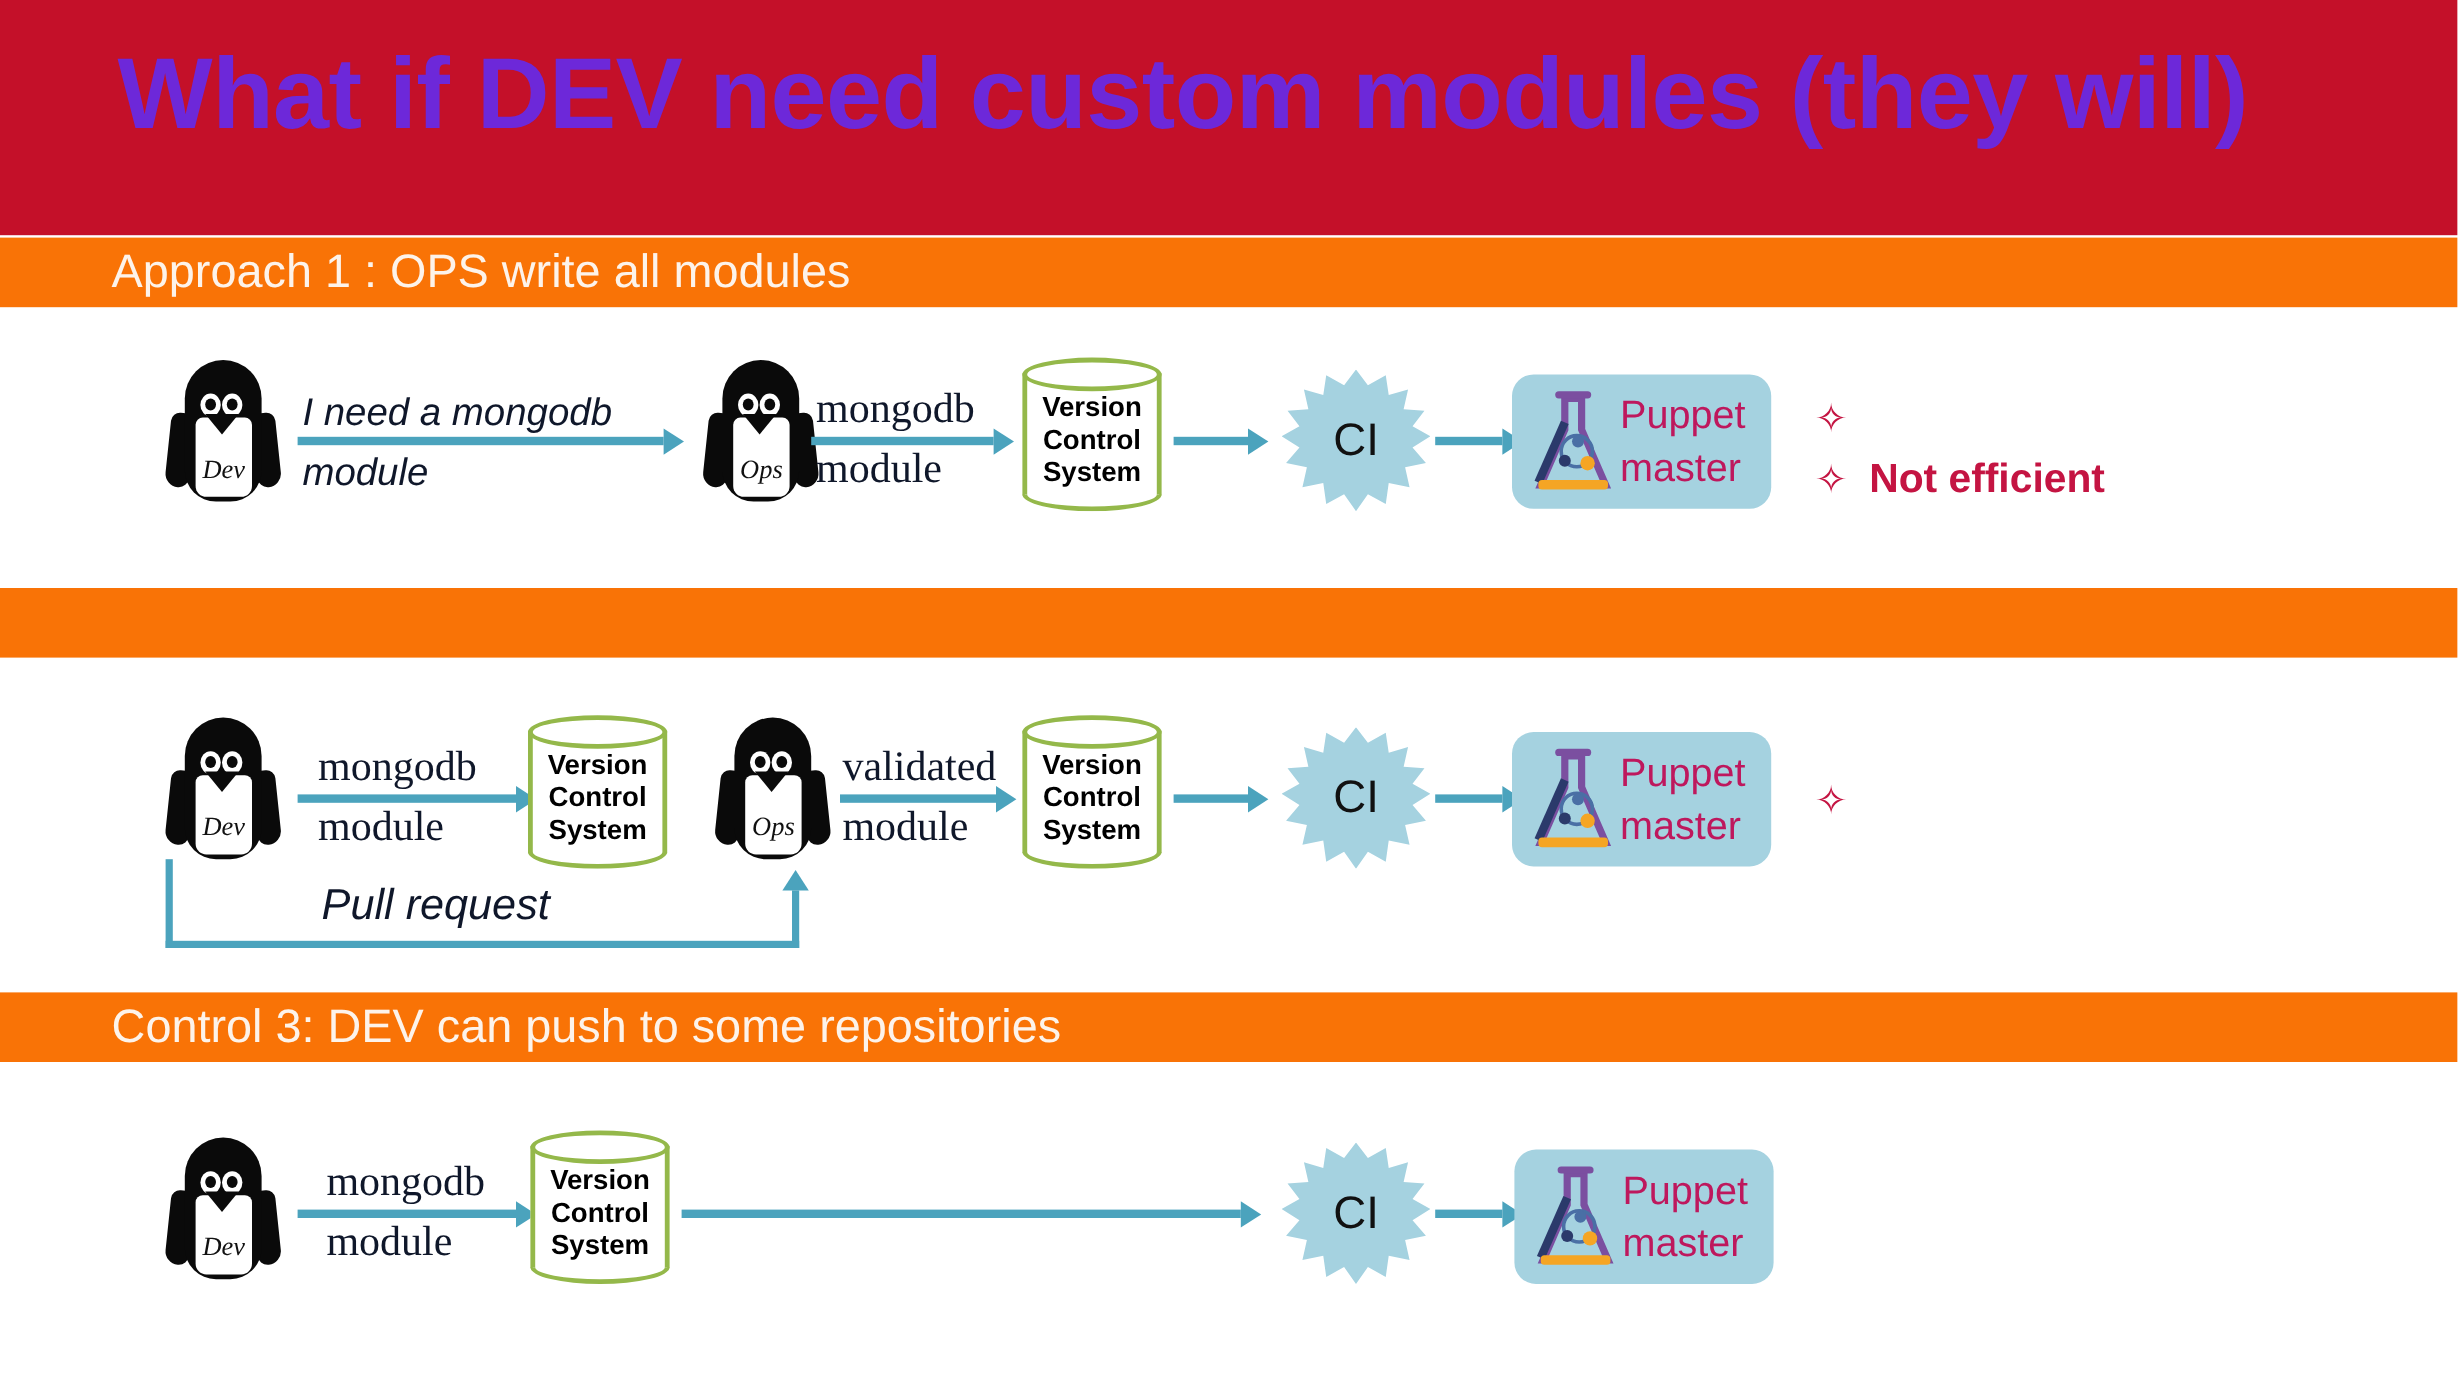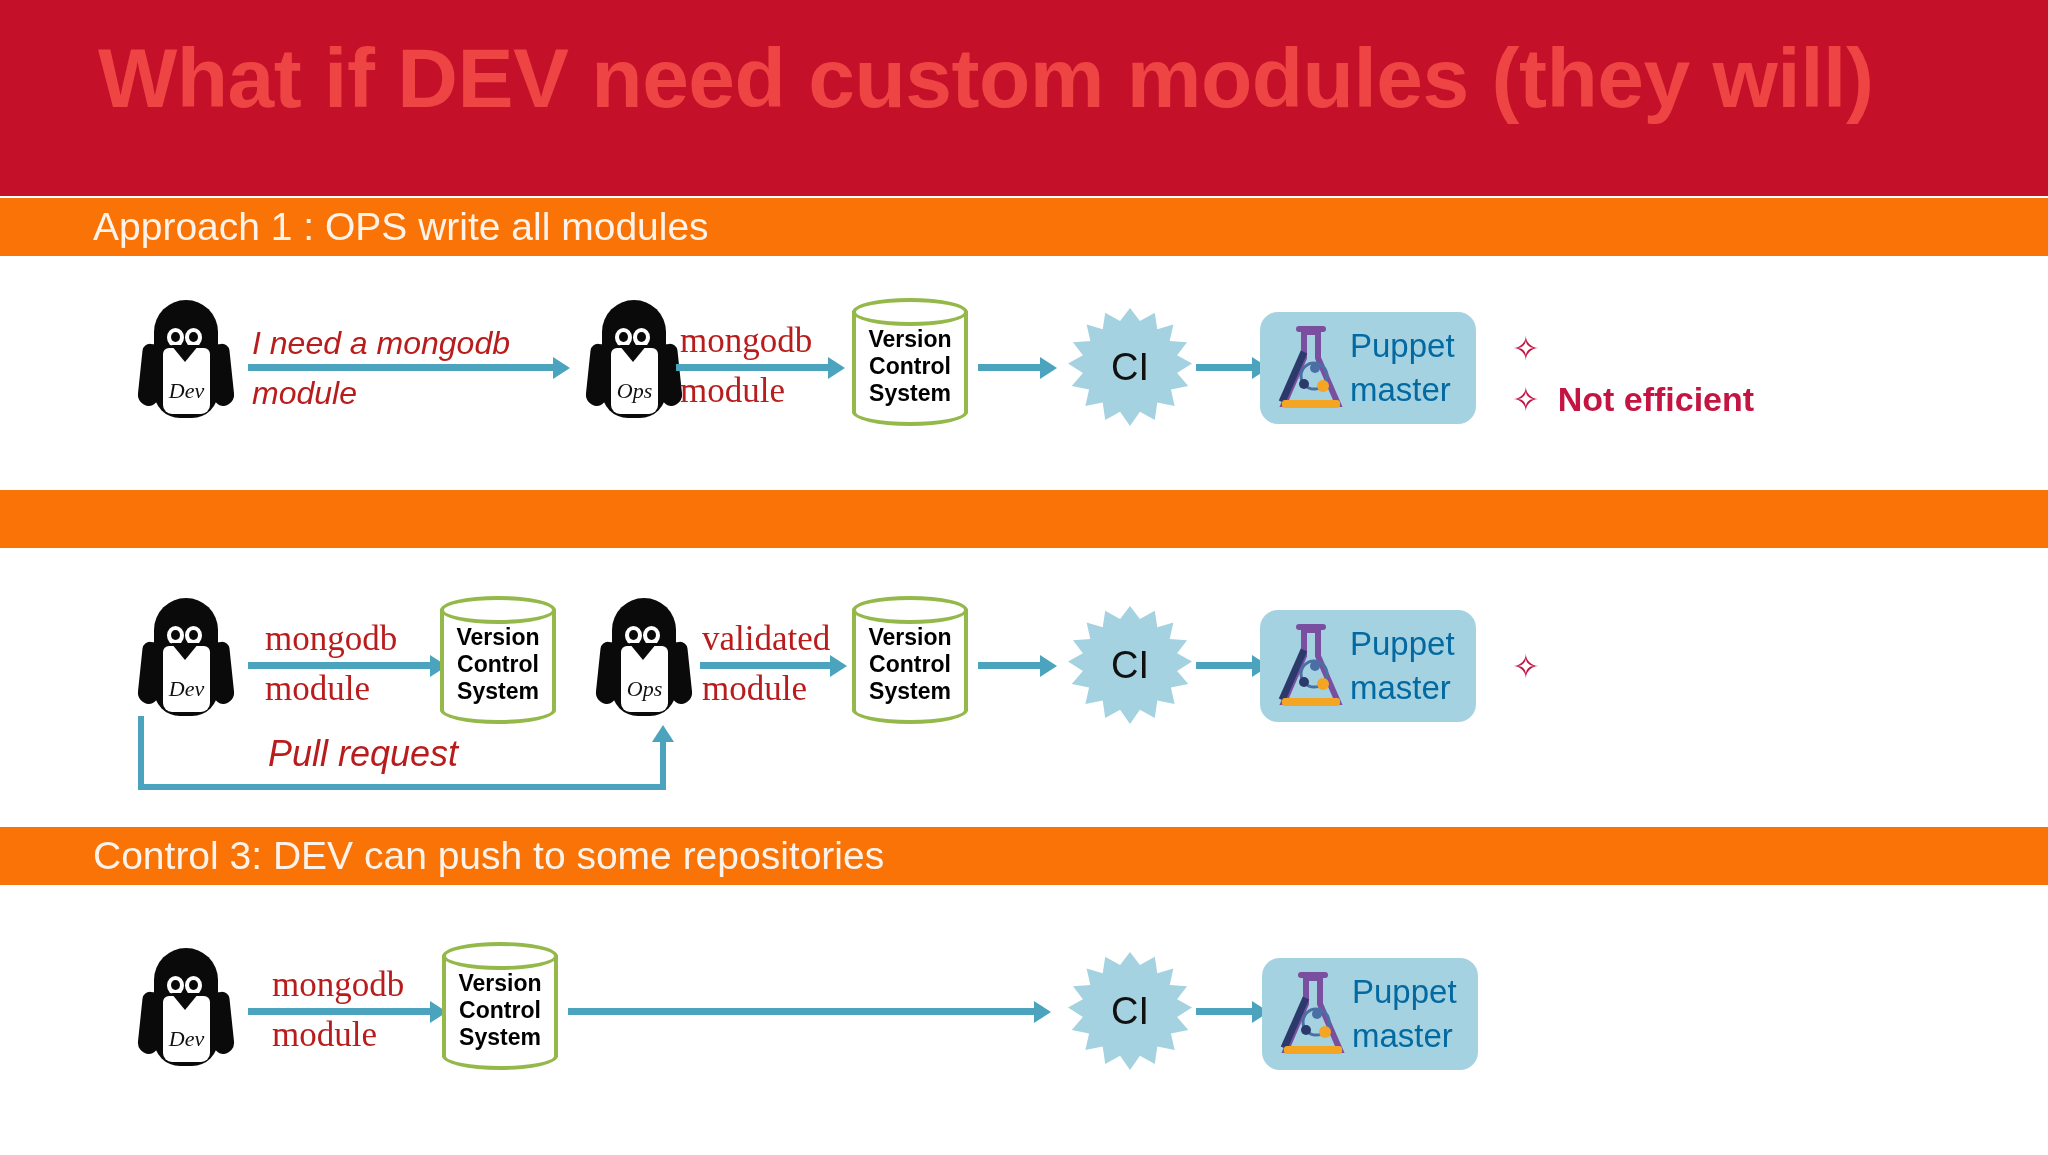--- a/index.html
+++ b/index.html
@@ -24,21 +24,21 @@
     position: absolute;
     left: 0; top: 0;
     width: 2048px; height: 196px;
     background: #c41029;
   }
   .title-text {
     position: absolute;
     left: 98px; top: 30px;
     font-size: 84px;
     font-weight: bold;
-    color: #ef4444;
+    color: #6d28d9;
     letter-spacing: -0.5px;
     white-space: nowrap;
   }
 
   
   .banner {
     position: absolute;
     left: 0;
     width: 2048px;
     height: 58px;
@@ -206,21 +206,21 @@
   .puppet-logo {
     position: absolute;
     left: 14px; top: 12px;
     width: 74px; height: 88px;
   }
   .puppet-label {
     position: absolute;
     left: 90px; top: 12px;
     width: 118px; height: 88px;
     font-size: 33px;
-    color: #0369a1;
+    color: #be185d;
     line-height: 44px;
   }
 
   
   .arrow-h {
     position: absolute;
     height: 7px;
     background: #4ba3bd;
   }
   .arrow-head-r {
@@ -240,21 +240,21 @@
   .elbow-v {
     position: absolute;
     width: 6px;
     background: #4ba3bd;
   }
 
   
   .flow-label {
     position: absolute;
     font-size: 33px;
-    color: #b91c1c;
+    color: #0f172a;
     line-height: 42px;
     white-space: nowrap;
   }
   .flow-label.serif { font-family: "Liberation Serif", serif; font-size: 35px; }
   .flow-label.italic {
     font-style: italic;
     font-family: "Liberation Sans", sans-serif;
     font-size: 32px;
   }
 

